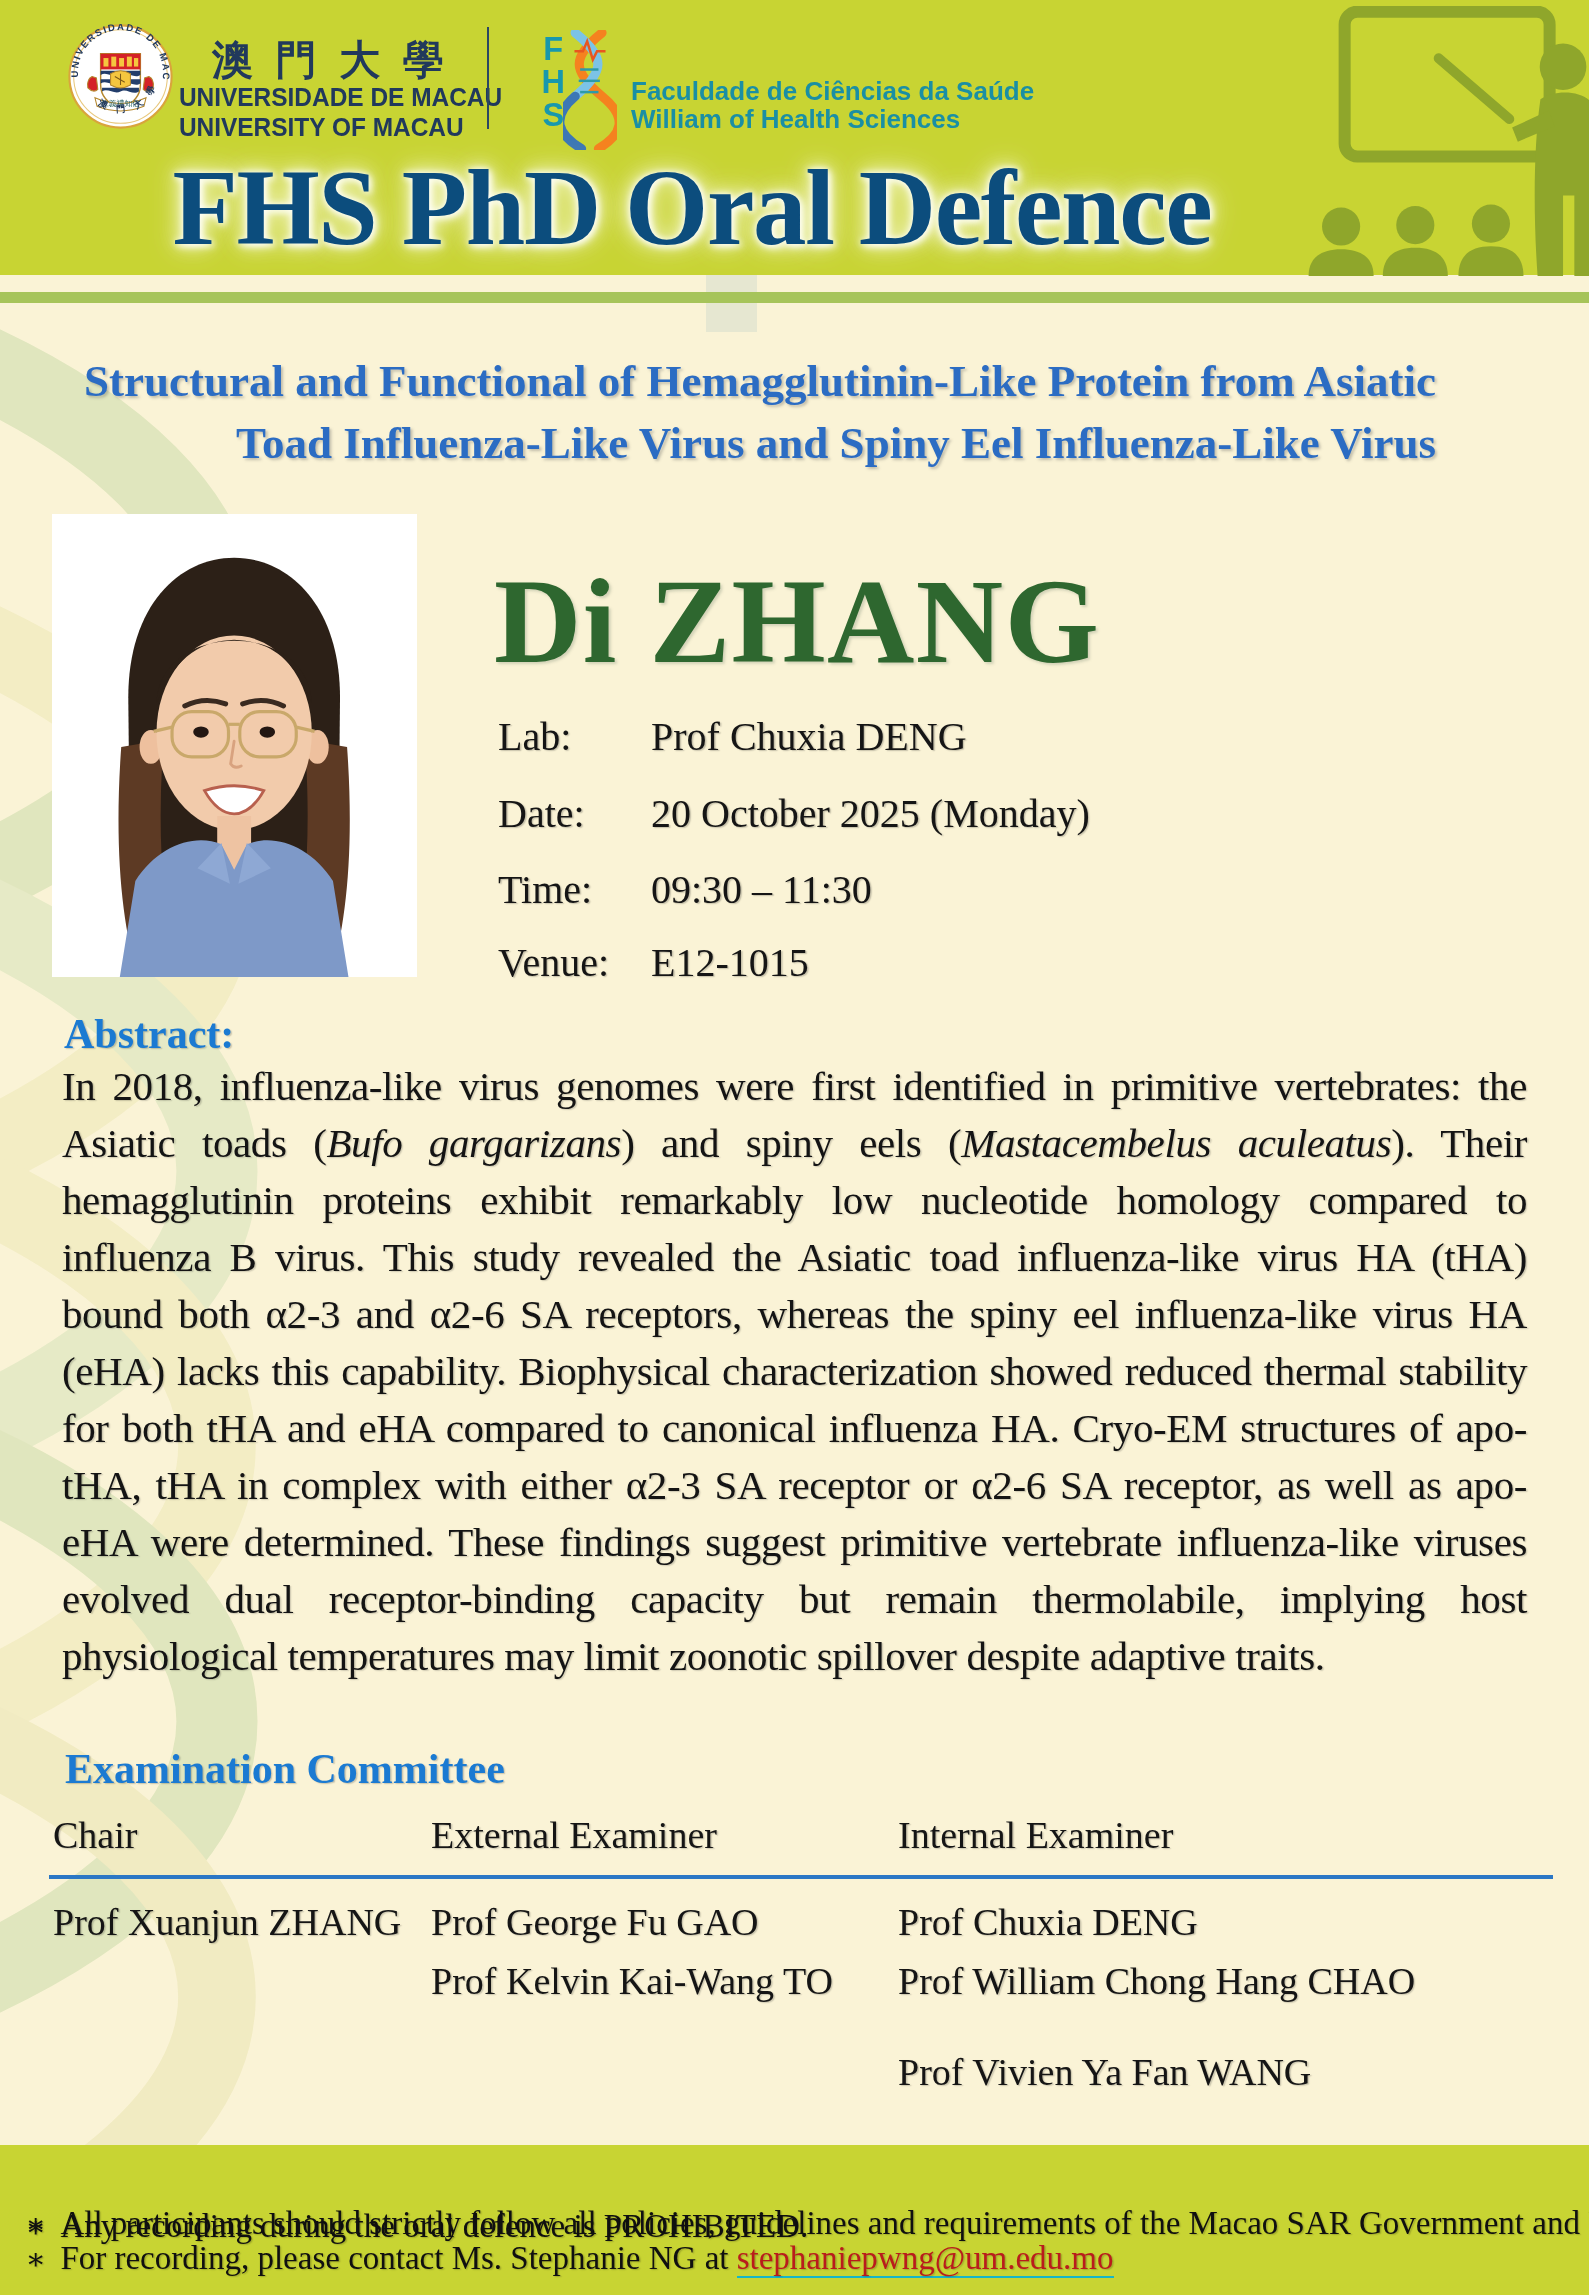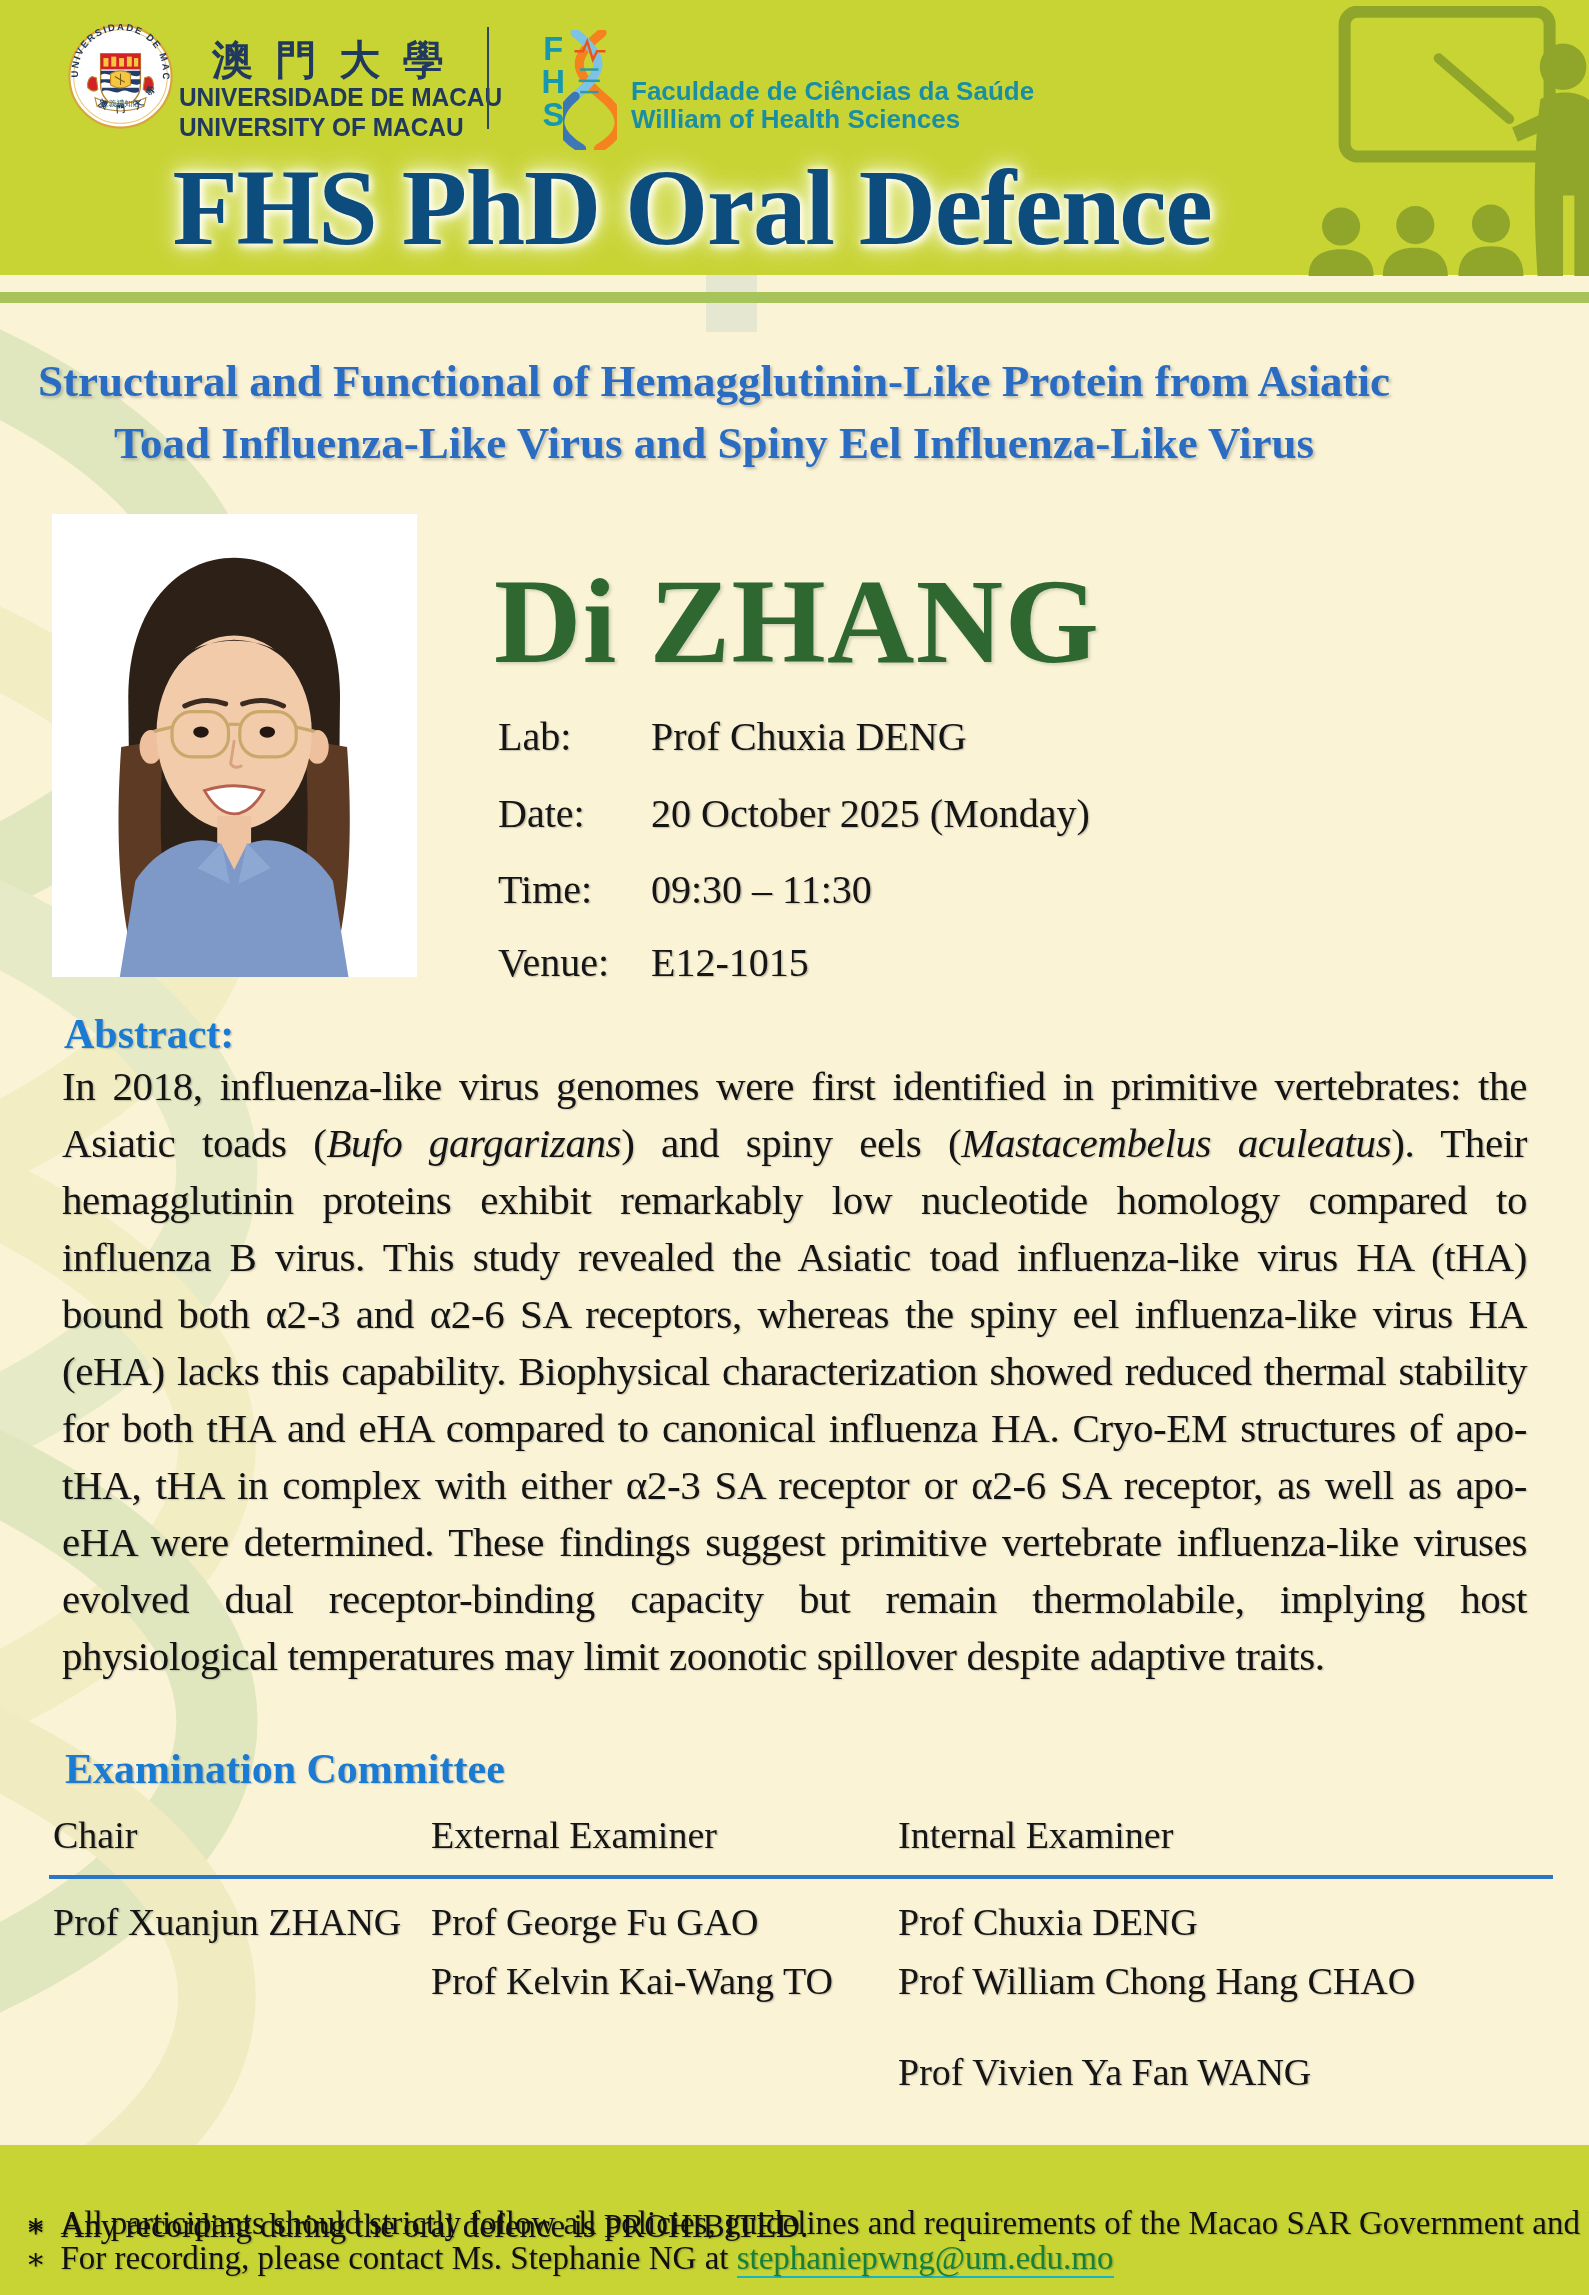--- a/index.html
+++ b/index.html
@@ -44,23 +44,24 @@
     font-size:107px;font-weight:bold;color:#0c4d7d;letter-spacing:-1.4px;white-space:nowrap;
     text-shadow:0 0 7px rgba(255,255,255,.95),0 0 18.4px rgba(255,255,240,.92),
                 0 0 31px rgba(252,250,215,.85),2.8px 2.8px 7px rgba(255,255,252,.8);
   }
 
   
   .wm{position:absolute;left:0;top:302px;width:381px;height:1843px;}
 
   
   .thesis-title{
-    position:absolute;left:0;top:350px;width:1428px;text-align:center;
+    position:absolute;left:0;top:350px;width:1428px;text-align:right;
     color:#2b6cc3;font-weight:bold;font-size:45px;line-height:62px;
     text-shadow:2.1px 2.1px 2.8px rgba(90,90,90,.35);
+    padding-left:8px;
   }
 
   
   .photo{position:absolute;left:52px;top:514px;width:365px;height:463px;background:#fff;}
   .cand-name{
     position:absolute;left:494px;top:552px;width:706px;
     font-size:121px;font-weight:bold;color:#2e672f;letter-spacing:1.4px;white-space:nowrap;
     text-shadow:2.1px 2.1px 2.8px rgba(90,110,90,.25);
   }
   .info-row{position:absolute;left:498px;font-size:40px;color:#151515;
@@ -87,21 +88,21 @@
   .ec-member{position:absolute;font-size:38px;color:#151515;white-space:nowrap;
     text-shadow:1.4px 1.4px 1.4px rgba(0,0,0,.2);}
   .col-x0{left:53px;} .col-x1{left:431px;} .col-x2{left:898px;}
   .row-y0{top:1900px;} .row-y1{top:1959px;} .row-y2{top:2019px;margin-top:31px;}
 
   
   .f-note{position:absolute;left:25.4px;font-size:33px;color:#101010;white-space:nowrap;
     text-shadow:1.4px 1.4px 1.4px rgba(0,0,0,.2);}
   .f-note .bullet{display:inline-block;width:35px;font-size:30px;}
   .fn0{top:2168px;margin-top:40px;} .fn1{top:2205px;} .fn2{top:2240px;}
-  .email{color:#15803d;text-decoration:none;border-bottom:2.8px solid #16b6c8;cursor:pointer;}
+  .email{color:#b91c1c;text-decoration:none;border-bottom:2.8px solid #16b6c8;cursor:pointer;}
 </style>
 </head>
 <body>
 
 <div class="poster">
 
   <div class="band-header"></div>
   <div class="strip-cream"></div>
   <div class="wm-blob"></div>
   <div class="strip-green"></div>

